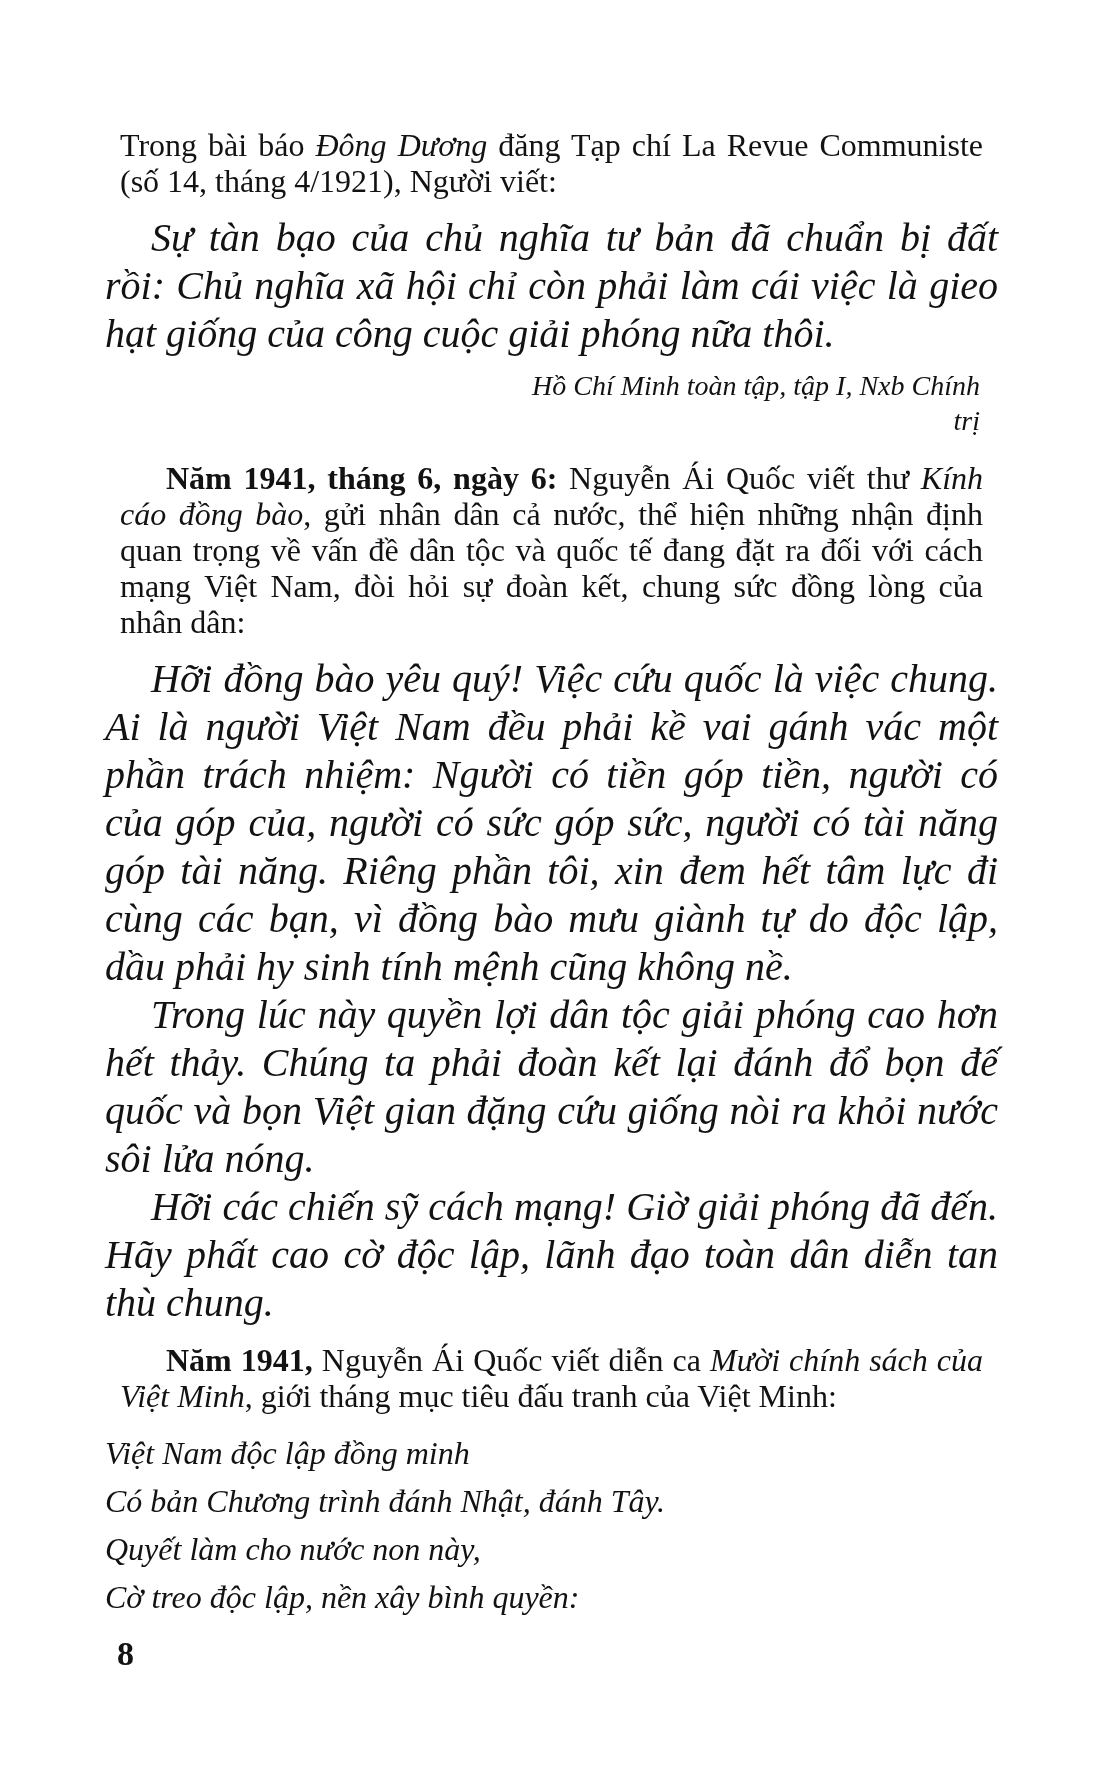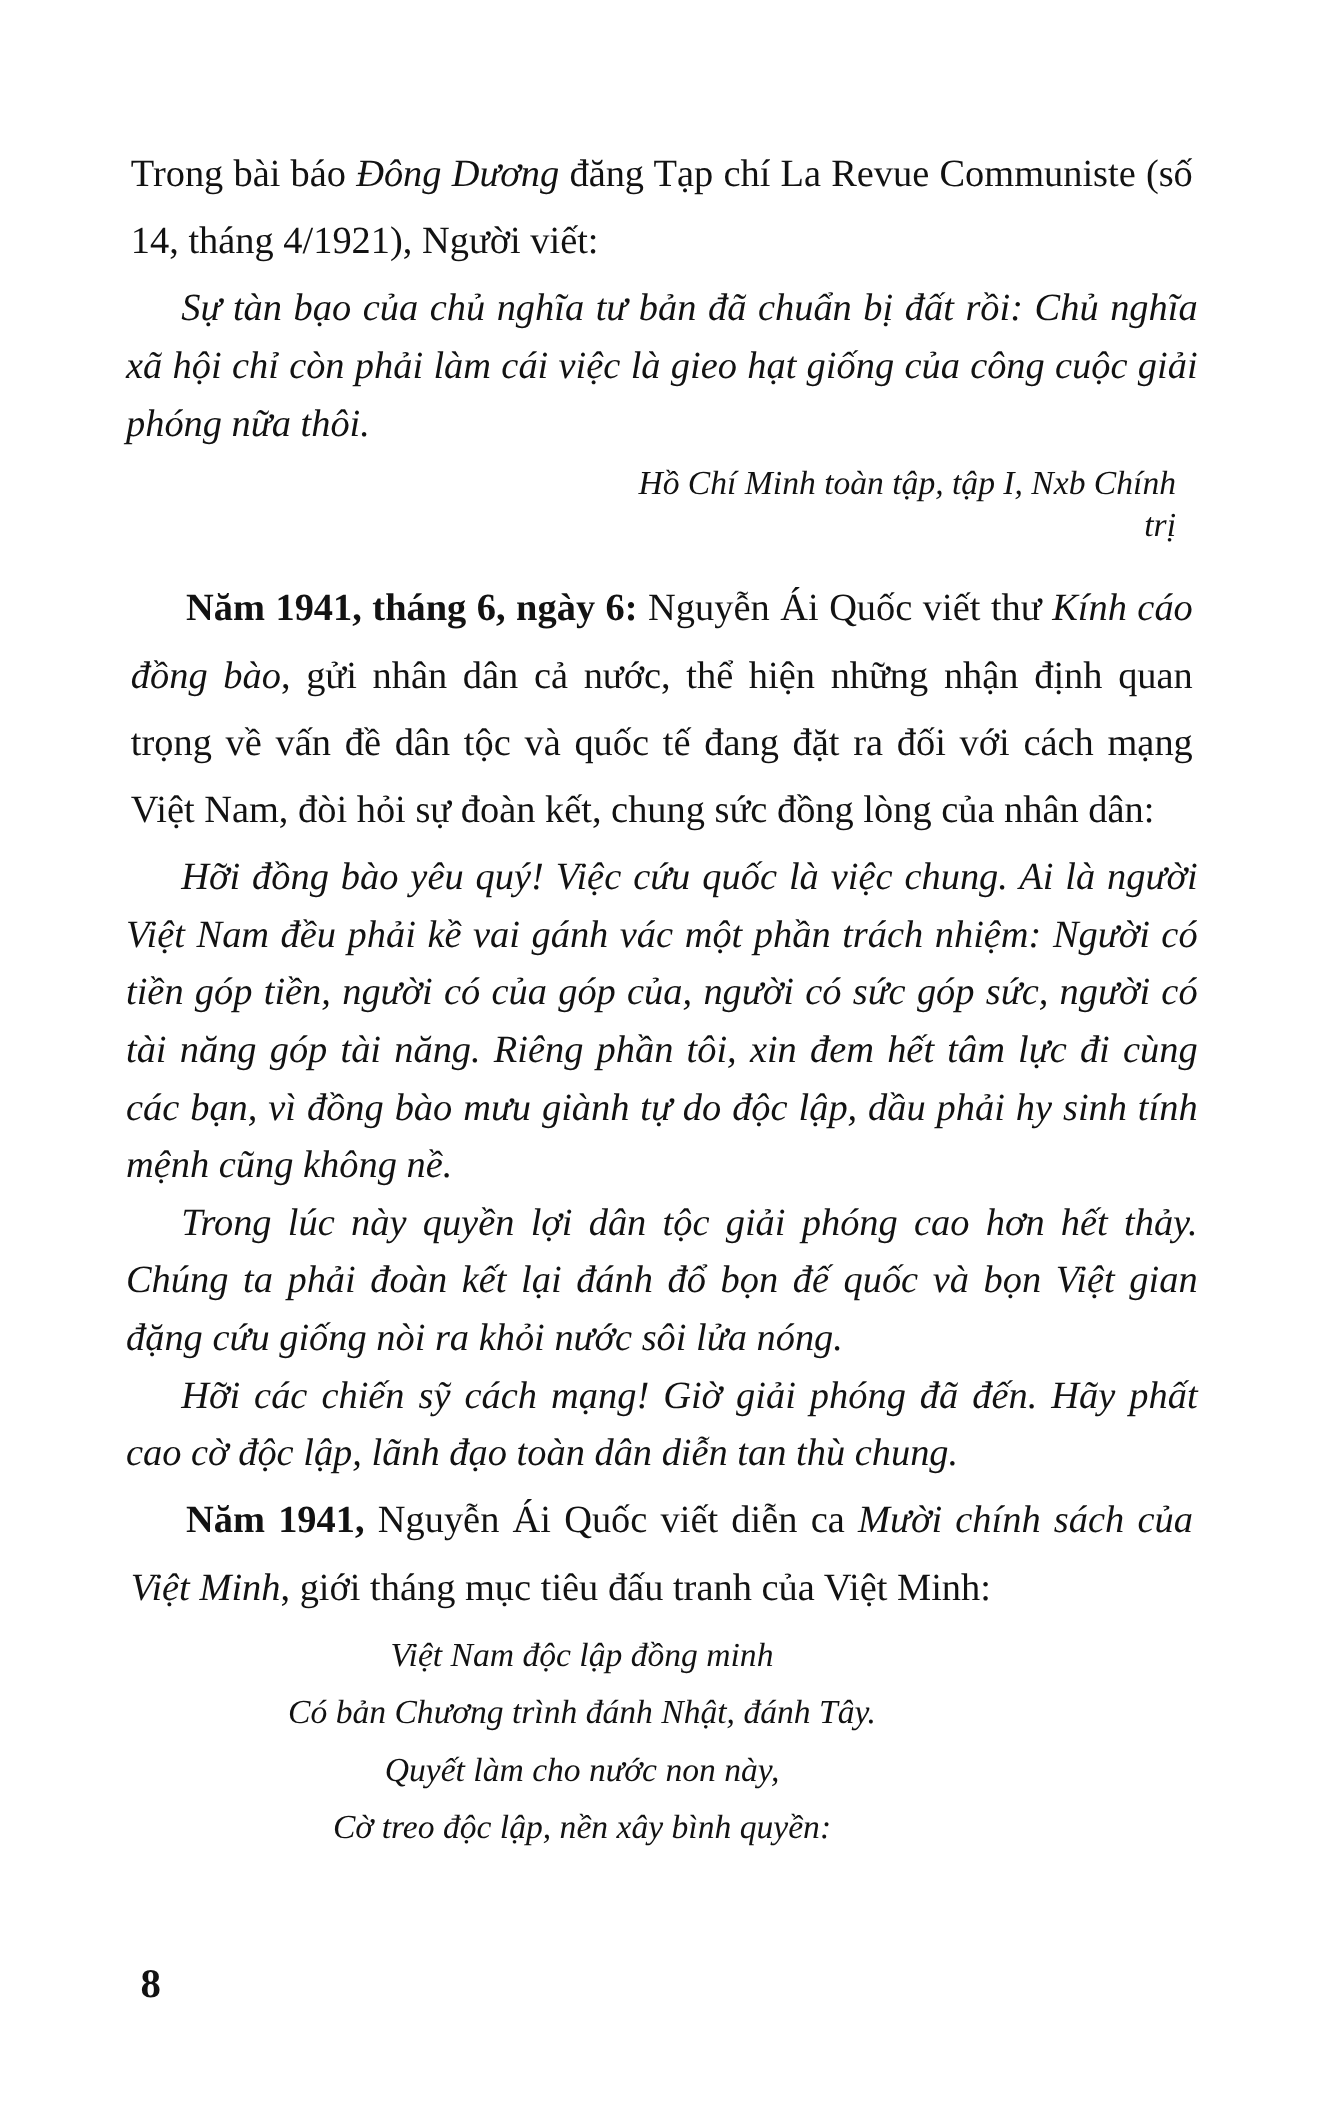--- a/index.html
+++ b/index.html
@@ -9,51 +9,51 @@
     height: 1773px;
     margin: 0 auto;
     background: #ffffff;
     color: #121212;
     font-family: "Liberation Serif", "DejaVu Serif", serif;
     box-sizing: border-box;
     padding: 112px 105px 0 105px;
     overflow: hidden;
   }
   .body-p {
-    margin: 4px;
+    margin: 15px;
     font-size: 32px;
-    line-height: 56px;
+    line-height: 36px;
     text-align: justify;
     text-indent: 46px;
   }
   .no-indent { text-indent: 0; }
   .quote-p {
     margin: 0;
-    font-size: 32px;
+    font-size: 40px;
     line-height: 48px;
     text-align: justify;
     text-indent: 46px;
     font-style: italic;
   }
   .run-bold   { font-weight: bold; }
   .run-italic { font-style: italic; }
   .citation {
     width: 470px;
     margin: 10px 18px 22px auto;
     text-align: right;
     font-style: italic;
     font-size: 28px;
     line-height: 35px;
   }
   .poem {
     width: 760px;
     margin-top: 6px;
-    text-align: center;
+    text-align: left;
     font-style: italic;
-    font-size: 28px;
+    font-size: 32px;
     line-height: 48px;
   }
   .page-number {
     position: absolute;
     left: 117px;
     top: 1634px;
     font-size: 34px;
     font-weight: bold;
     line-height: 40px;
   }

